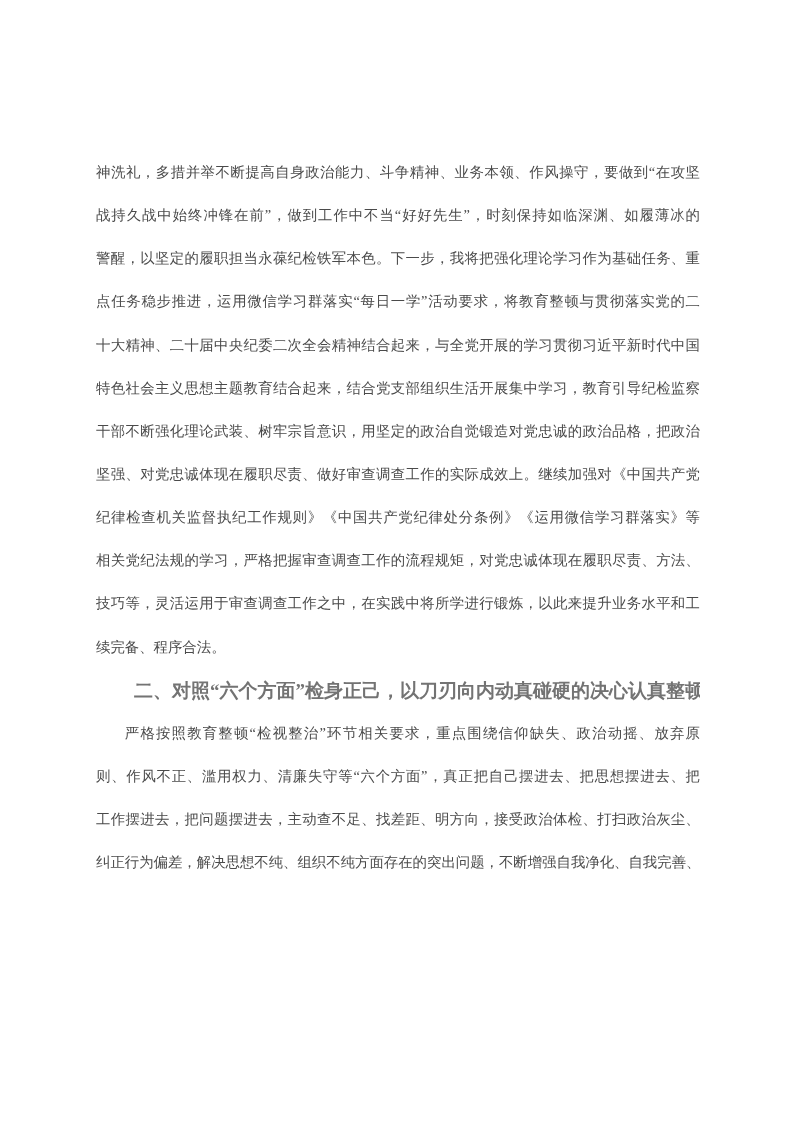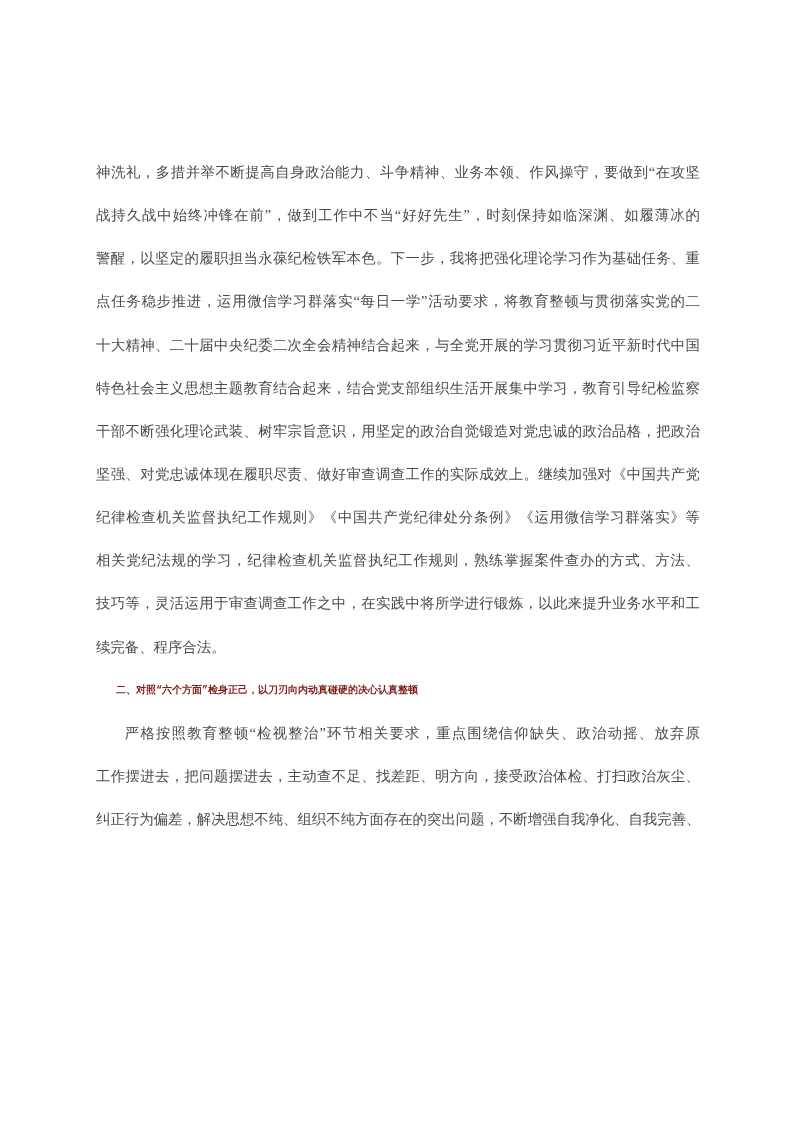--- a/index.html
+++ b/index.html
@@ -33,42 +33,43 @@
     white-space: nowrap;
   }
   .line.end {
     text-align-last: left;
   }
   .line.indent {
     text-indent: 2em;
   }
   .line.heading {
     font-weight: bold;
-    color: #7f1d1d;
+    color: #737373;
     text-align-last: left;
     text-indent: 2em;
-    font-family: Liberation Mono, monospace;
-    font-size: 10px;
+    font-family: Liberation Serif, serif;
+    font-size: 19px;
   }
 </style>
 </head>
 <body>
 
 <div class="page">
   <div class="content">
     <div class="line">神洗礼，多措并举不断提高自身政治能力、斗争精神、业务本领、作风操守，要做到“在攻坚</div>
     <div class="line">战持久战中始终冲锋在前”，做到工作中不当“好好先生”，时刻保持如临深渊、如履薄冰的</div>
     <div class="line">警醒，以坚定的履职担当永葆纪检铁军本色。下一步，我将把强化理论学习作为基础任务、重</div>
     <div class="line">点任务稳步推进，运用微信学习群落实“每日一学”活动要求，将教育整顿与贯彻落实党的二</div>
     <div class="line">十大精神、二十届中央纪委二次全会精神结合起来，与全党开展的学习贯彻习近平新时代中国</div>
     <div class="line">特色社会主义思想主题教育结合起来，结合党支部组织生活开展集中学习，教育引导纪检监察</div>
     <div class="line">干部不断强化理论武装、树牢宗旨意识，用坚定的政治自觉锻造对党忠诚的政治品格，把政治</div>
     <div class="line">坚强、对党忠诚体现在履职尽责、做好审查调查工作的实际成效上。继续加强对《中国共产党</div>
     <div class="line">纪律检查机关监督执纪工作规则》《中国共产党纪律处分条例》《运用微信学习群落实》等</div>
-    <div class="line">相关党纪法规的学习，纪律检查机关监督执纪工作规则，熟练掌握案件查办的方式、方法、</div>
+    <div class="line">相关党纪法规的学习，严格把握审查调查工作的流程规矩，对党忠诚体现在履职尽责、方法、</div>
     <div class="line">技巧等，灵活运用于审查调查工作之中，在实践中将所学进行锻炼，以此来提升业务水平和工</div>
     <div class="line end">续完备、程序合法。</div>
     <div class="line heading">二、对照“六个方面”检身正己，以刀刃向内动真碰硬的决心认真整顿</div>
     <div class="line indent">严格按照教育整顿“检视整治”环节相关要求，重点围绕信仰缺失、政治动摇、放弃原</div>
+    <div class="line">则、作风不正、滥用权力、清廉失守等“六个方面”，真正把自己摆进去、把思想摆进去、把</div>
     <div class="line">工作摆进去，把问题摆进去，主动查不足、找差距、明方向，接受政治体检、打扫政治灰尘、</div>
     <div class="line">纠正行为偏差，解决思想不纯、组织不纯方面存在的突出问题，不断增强自我净化、自我完善、</div>
   </div>
 </div>
 
 </body></html>

